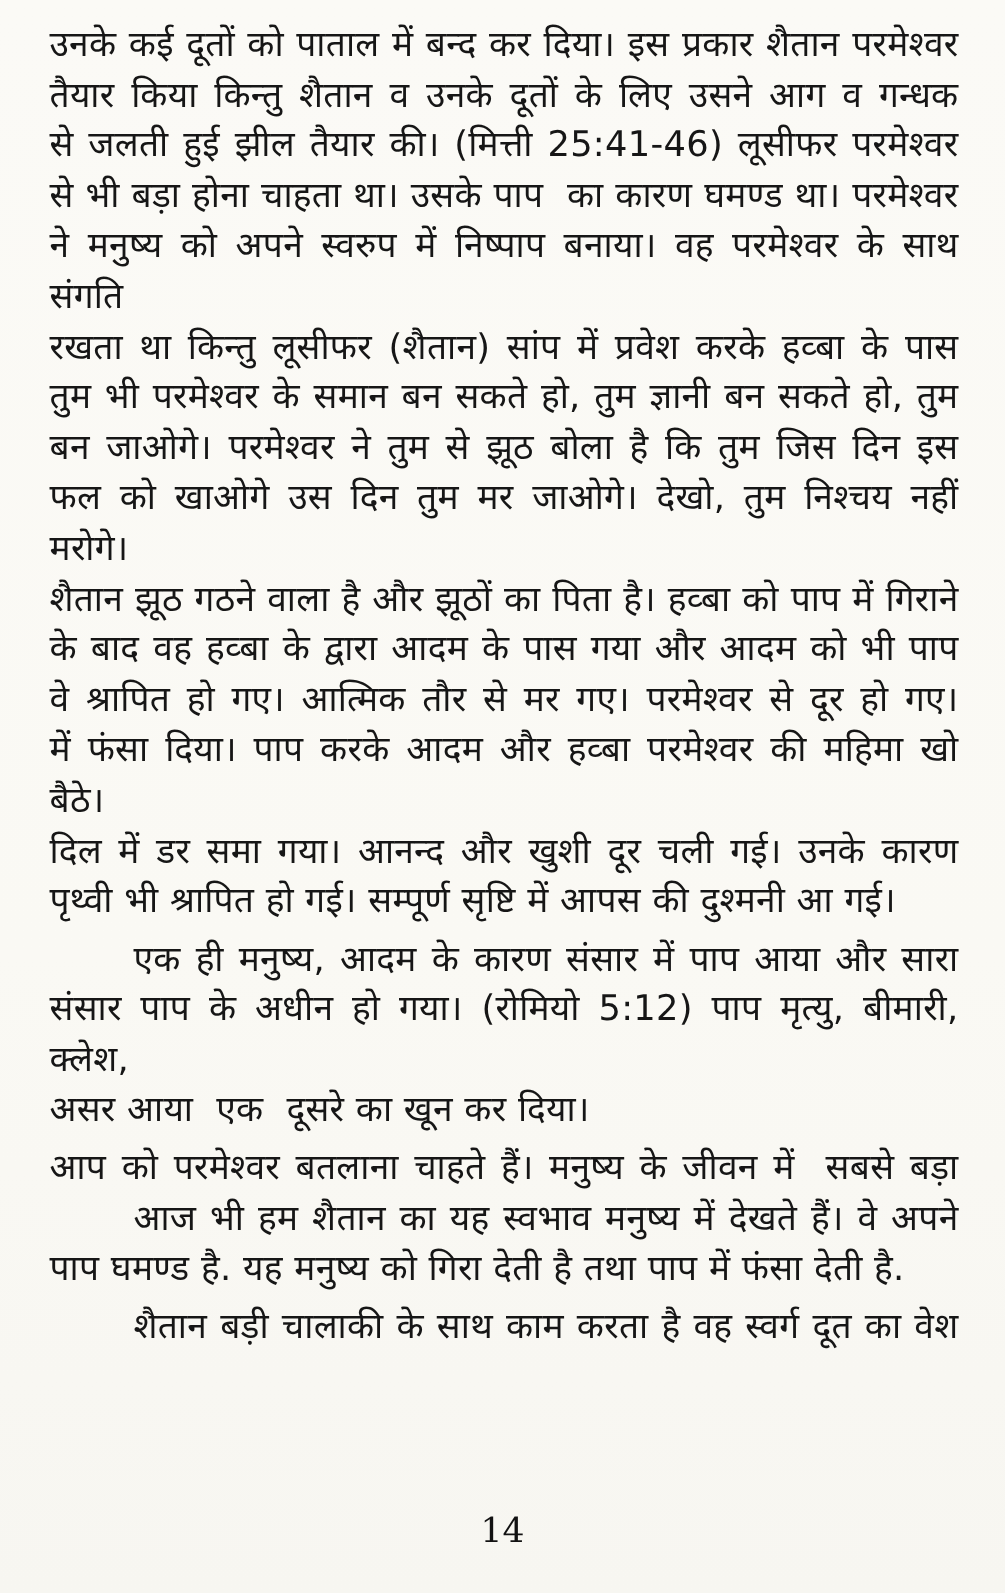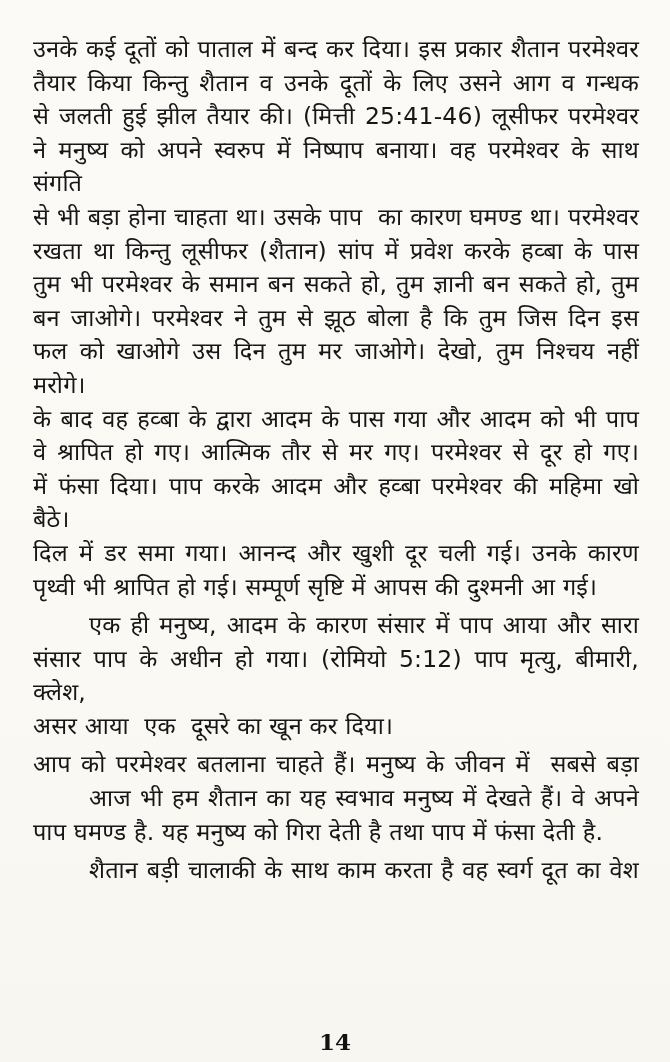--- a/index.html
+++ b/index.html
@@ -11,21 +11,20 @@
     height: 1062px;
     position: relative;
     background: #fbfaf6;
     overflow: hidden;
     font-family: "DejaVu Sans", sans-serif;
   }
   .scan-page {
     position: absolute;
     inset: 0;
     background: linear-gradient(180deg, #fbfaf6 0%, #faf9f4 60%, #f7f6f1 100%);
-    margin-top: 20px;
   }
   .text-column {
     position: absolute;
     left: 33px;
     top: 13px;
     width: 606px;
     color: #161616;
     font-size: 23.5px;
     line-height: 33.6px;
     letter-spacing: 0.2px;
@@ -45,40 +44,41 @@
   .line.first {
     text-indent: 56px;
   }
   .page-number {
     position: absolute;
     left: 0;
     right: 0;
     top: 1008px;
     text-align: center;
     font-family: "DejaVu Serif", serif;
-    font-weight: bold;
+    font-weight: normal;
     font-size: 23px;
     color: #121212;
   }
 </style>
 </head>
 <body>
 
 <div class="scan-page">
   <div class="text-column">
       <div class="para">
         <div class="line">उनके कई दूतों को पाताल में बन्द कर दिया। इस प्रकार शैतान परमेश्वर</div>
         <div class="line">तैयार किया किन्तु शैतान व उनके दूतों के लिए उसने आग व गन्धक</div>
         <div class="line">से जलती हुई झील तैयार की। (मित्ती 25:41-46) लूसीफर परमेश्वर</div>
+        <div class="line">से भी बड़ा होना चाहता था। उसके पाप  का कारण घमण्ड था। परमेश्वर</div>
         <div class="line">ने मनुष्य को अपने स्वरुप में निष्पाप बनाया। वह परमेश्वर के साथ संगति</div>
-        <div class="line">से भी बड़ा होना चाहता था। उसके पाप  का कारण घमण्ड था। परमेश्वर</div>
         <div class="line">रखता था किन्तु लूसीफर (शैतान) सांप में प्रवेश करके हव्बा के पास</div>
         <div class="line">तुम भी परमेश्वर के समान बन सकते हो, तुम ज्ञानी बन सकते हो, तुम</div>
         <div class="line">बन जाओगे। परमेश्वर ने तुम से झूठ बोला है कि तुम जिस दिन इस</div>
         <div class="line">फल को खाओगे उस दिन तुम मर जाओगे। देखो, तुम निश्चय नहीं मरोगे।</div>
+        <div class="line">शैतान झूठ गठने वाला है और झूठों का पिता है। हव्बा को पाप में गिराने</div>
         <div class="line">के बाद वह हव्बा के द्वारा आदम के पास गया और आदम को भी पाप</div>
         <div class="line">वे श्रापित हो गए। आत्मिक तौर से मर गए। परमेश्वर से दूर हो गए।</div>
         <div class="line">में फंसा दिया। पाप करके आदम और हव्बा परमेश्वर की महिमा खो बैठे।</div>
         <div class="line">दिल में डर समा गया। आनन्द और खुशी दूर चली गई। उनके कारण</div>
         <div class="line last">पृथ्वी भी श्रापित हो गई। सम्पूर्ण सृष्टि में आपस की दुश्मनी आ गई।</div>
       </div>
       <div class="para">
         <div class="line first">एक ही मनुष्य, आदम के कारण संसार में पाप आया और सारा</div>
         <div class="line">संसार पाप के अधीन हो गया। (रोमियो 5:12) पाप मृत्यु, बीमारी, क्लेश,</div>
         <div class="line last">असर आया  एक  दूसरे का खून कर दिया।</div>

